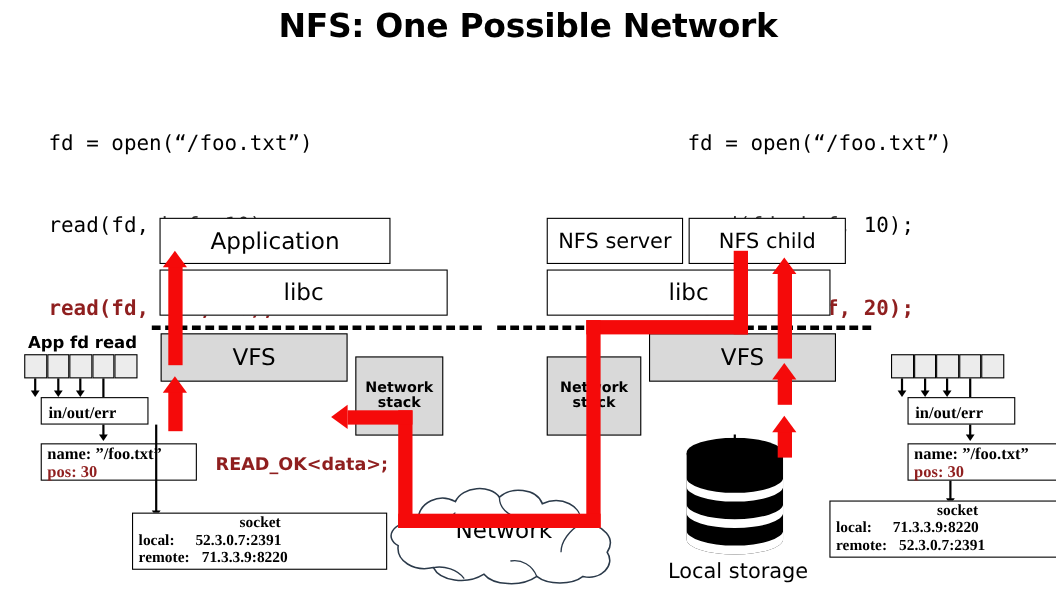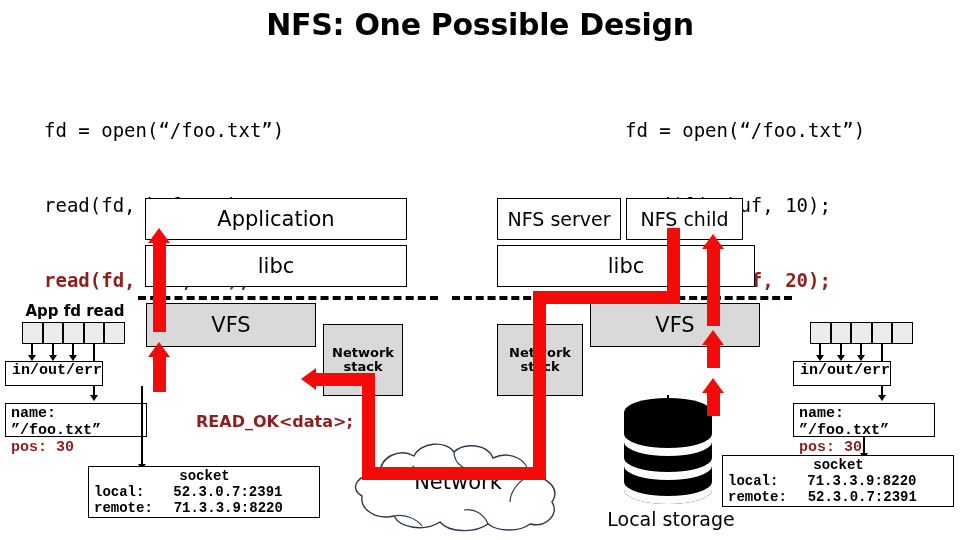--- a/index.html
+++ b/index.html
@@ -41,22 +41,22 @@
   .dashed{
     height:0;border-top:4px dashed #000;
   }
 
   
   .fdtitle{font-size:15px;font-weight:bold;font-family:"DejaVu Sans",sans-serif;text-align:center;}
   .fdcells{display:flex;}
   .fdcell{width:20.5px;height:22px;box-sizing:border-box;border:1.5px solid #000;background:#ececec;}
   .tbox{
     box-sizing:border-box;border:1.5px solid #000;background:#fff;
-    font-family:Liberation Mono, monospace;font-weight:bold;font-size:15px;
-    display:flex;align-items:flex-start;
+    font-family:Liberation Serif, serif;font-weight:bold;font-size:15px;
+    display:flex;align-items:flex-end;margin-left:32px;
   }
   .ibox{padding-left:6px;}
   .namebox{display:block;padding:1px 4px 2px 5px;line-height:17px;}
   .namebox .pos{color:#8f1f1f;}
   .sockbox{display:block;padding:1px 4px 2px 5px;line-height:16px;font-size:14px;}
   .sockbox .sk-title{display:block;text-align:center;}
 
   
   .vline{background:#000;width:1.5px;}
   .tri-down{
@@ -92,38 +92,38 @@
   
   #disk{left:624px;top:398px;width:88px;height:108px;}
   #disk svg{display:block;}
   #storage-label{left:596px;top:508px;width:150px;text-align:center;font-size:19px;font-family:"DejaVu Sans",sans-serif;}
 </style>
 </head>
 <body>
 
 <div id="stage">
 
-  <div class="abs" id="title">NFS: One Possible Design</div>
+  <div class="abs" id="title">NFS: One Possible Network</div>
 
   <div class="abs code" id="code-left">
     <div>fd = open(“/foo.txt”)</div>
     <div>read(fd, buf, 10);</div>
     <div class="hl">read(fd, buf, 20);</div>
   </div>
 
   <div class="abs code" id="code-right">
     <div>fd = open(“/foo.txt”)</div>
     <div>read(fd, buf, 10);</div>
     <div class="hl">read(fd, buf, 20);</div>
   </div>
 
   <div class="abs dashed" style="left:138px;top:296px;width:300px;"></div>
   <div class="abs dashed" style="left:452px;top:296px;width:340px;"></div>
 
-  <div class="abs box lbl-thin" style="left:145px;top:198px;width:262px;height:42px;">
+  <div class="abs box lbl-thin" style="left:145px;top:198px;width:210px;height:42px;">
     <span>Application</span>
   </div>
 
   <div class="abs box lbl-thin" style="left:145px;top:245px;width:262px;height:42px;">
     <span>libc</span>
   </div>
 
   <div class="abs box gray lbl-thin" style="left:146px;top:303px;width:170px;height:44px;">
     <span>VFS</span>
   </div>
@@ -131,21 +131,21 @@
 
   <div class="abs box gray lbl-bold" style="left:323px;top:324px;width:80px;height:72px;flex-direction:column;">
     <span>Network</span>
     <span>stack</span>
   </div>
 
   <div class="abs box lbl-small" style="left:497px;top:198px;width:124px;height:42px;">
     <span>NFS server</span>
   </div>
 
-  <div class="abs box lbl-small" style="left:626px;top:198px;width:117px;height:42px;">
+  <div class="abs box lbl-small" style="left:626px;top:198px;width:143px;height:42px;">
     <span>NFS child</span>
   </div>
 
   <div class="abs box lbl-thin" style="left:497px;top:245px;width:258px;height:42px;">
     <span>libc</span>
   </div>
 
   <div class="abs box gray lbl-bold" style="left:497px;top:324px;width:86px;height:72px;flex-direction:column;">
     <span>Network</span>
     <span>stack</span>

